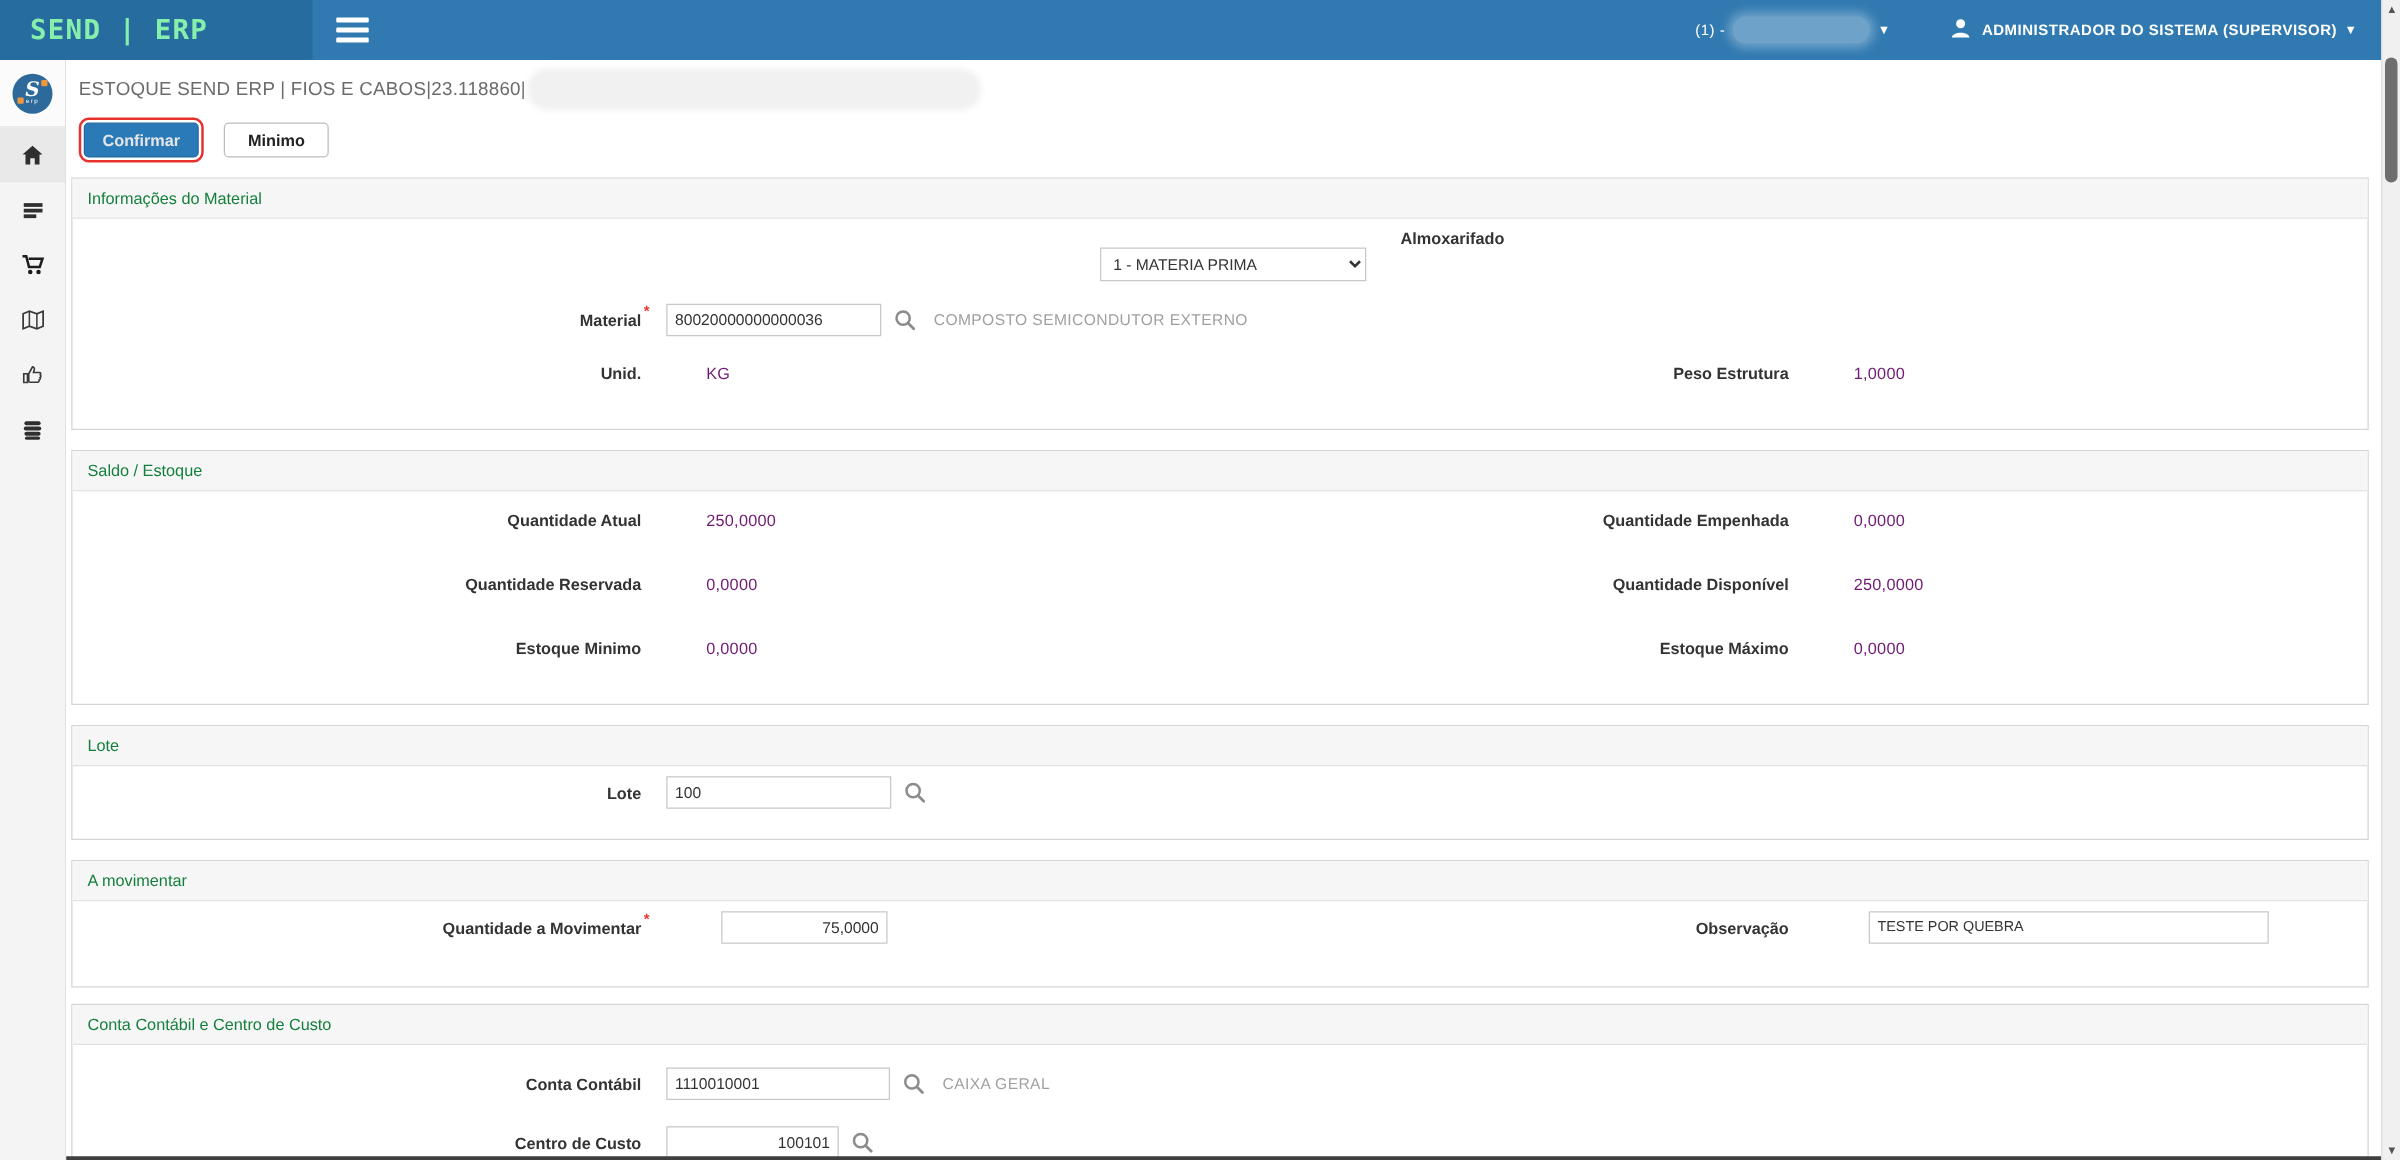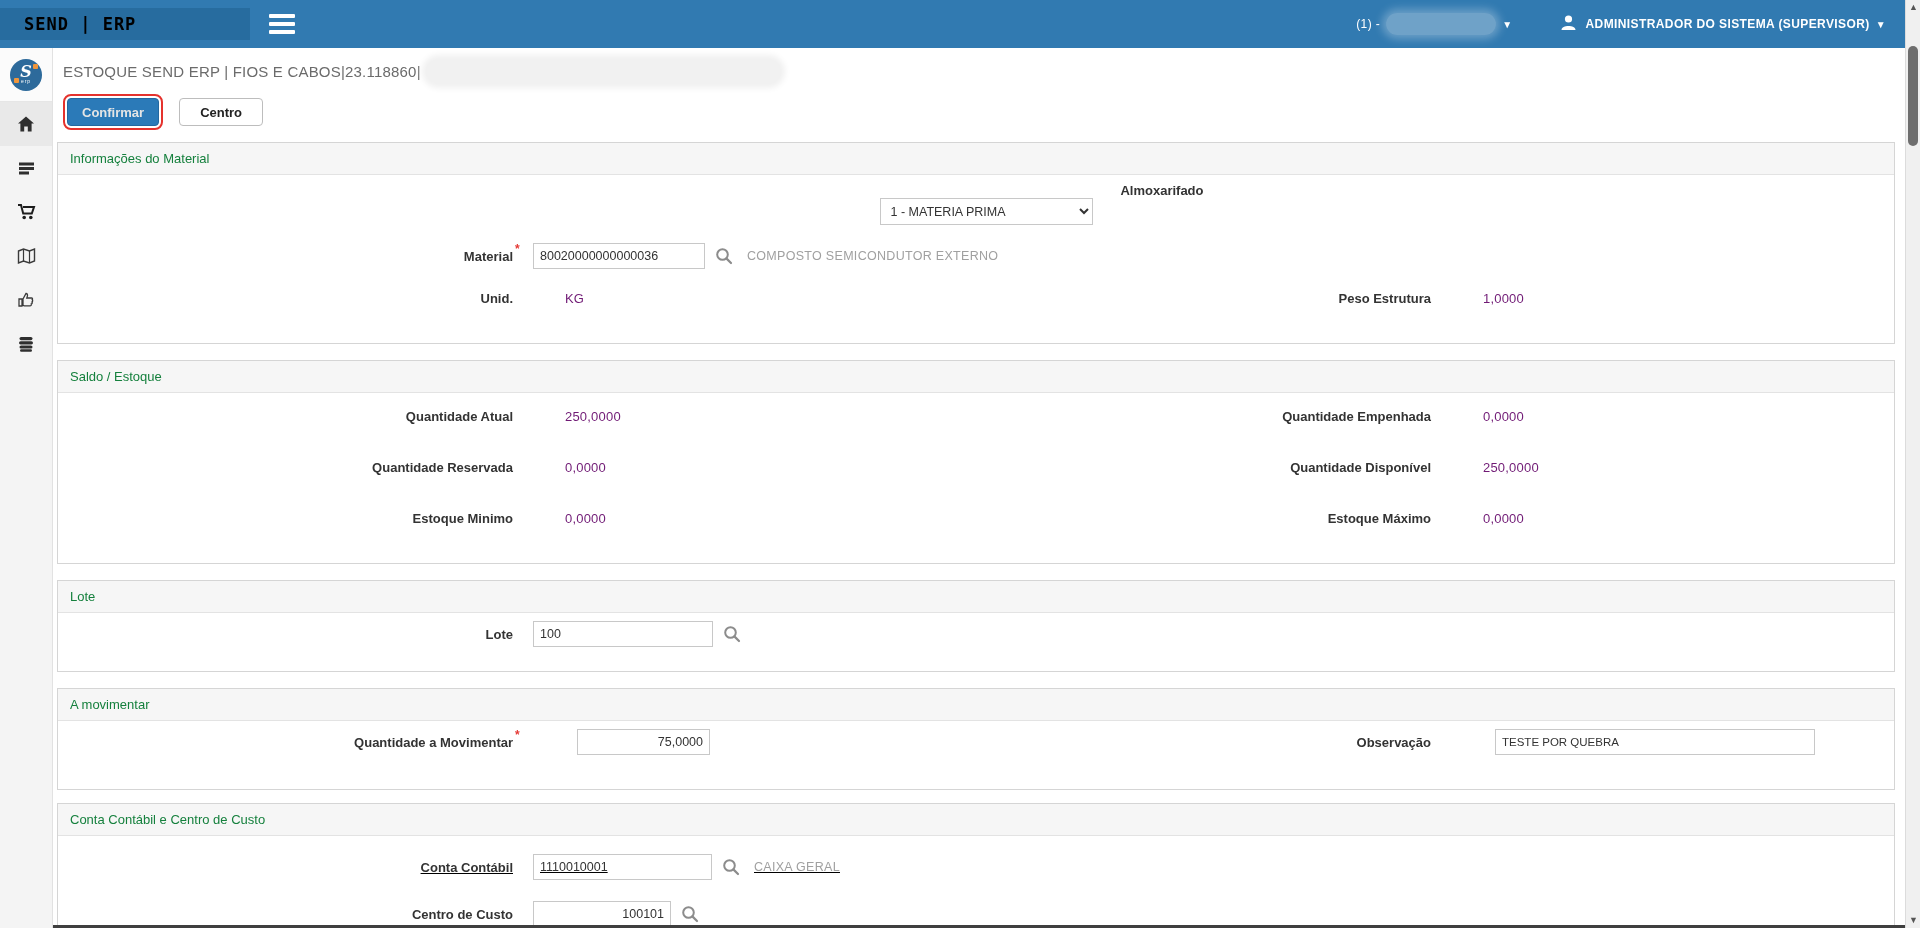--- a/index.html
+++ b/index.html
@@ -3,23 +3,23 @@
 <meta charset="utf-8">
 <style>
   * { margin:0; padding:0; box-sizing:border-box; }
   html,body { width:1920px; height:928px; overflow:hidden; background:#fff;
               font-family:"Liberation Sans", sans-serif; }
   body { position:relative; }
 
   
   .navbar { position:absolute; top:0; left:0; width:1920px; height:48px;
             background:#317ab1; display:flex; align-items:center; z-index:5; }
-  .brand { width:250px; height:32px; background:#276c9f; color:#000000;
+  .brand { width:250px; height:48px; background:#276c9f; color:#86efac;
            font-family:"DejaVu Sans Mono", monospace; font-weight:bold;
-           font-size:17px; display:flex; align-items:center; padding-left:24px;
+           font-size:22px; display:flex; align-items:center; padding-left:24px;
            letter-spacing:1px; }
   .hamburger { margin-left:10px; width:44px; height:48px; display:flex;
                flex-direction:column; justify-content:center; align-items:center;
                gap:4px; cursor:pointer; }
   .hamburger span { display:block; width:26px; height:4px; background:#fff; border-radius:1px; }
   .nav-right { position:absolute; right:28px; top:0; height:48px; display:flex;
                align-items:center; color:#fff; font-size:12px; letter-spacing:.4px; }
   .env-label { margin-right:6px; }
   .env-pill { width:110px; height:22px; border-radius:11px;
               background:rgba(255,255,255,.30); box-shadow:0 0 8px 4px rgba(255,255,255,.28); }
@@ -175,21 +175,21 @@
 
   <div class="titlebar">
     <span class="page-title">ESTOQUE SEND ERP | FIOS E CABOS|23.118860|</span>
     <span class="title-pill"></span>
   </div>
 
   <div class="toolbar">
     <div class="ring">
       <button class="btn btn-primary">Confirmar</button>
     </div>
-    <button class="btn btn-default">Centro</button>
+    <button class="btn btn-default">Minimo</button>
   </div>
 
   <div class="panel p1">
     <div class="panel-h">Informações do Material</div>
     <div class="frow" style="margin-top:8px;flex-direction:column;">
       <span class="flabel">Almoxarifado</span>
       <select class="inp">
         <option>1 - MATERIA PRIMA</option>
       </select>
     </div>
@@ -273,21 +273,21 @@
       </div>
       <div class="half">
         <span class="flabel">Observação</span>
         <input class="inp" style="width: 320px; font-size: 11.5px;" value="TESTE POR QUEBRA">
       </div>
     </div>
   </div>
 
   <div class="panel p5">
     <div class="panel-h">Conta Contábil e Centro de Custo</div>
-    <div class="frow" style="margin-top:18px;text-decoration:underline;">
+    <div class="frow" style="margin-top:18px;">
       <span class="flabel">Conta Contábil</span>
       <input class="inp" style="width: 179px;" value="1110010001">
       <span class="mag">
         <svg width="18" height="18" viewBox="0 0 18 18">
           <circle cx="7.5" cy="7.5" r="5.3" fill="none" stroke="#8c8c8c" stroke-width="2"></circle>
           <line x1="11.6" y1="11.6" x2="16" y2="16" stroke="#8c8c8c" stroke-width="2.2" stroke-linecap="round"></line>
         </svg>
       </span>
       <span class="fdesc">CAIXA GERAL</span>
     </div>

